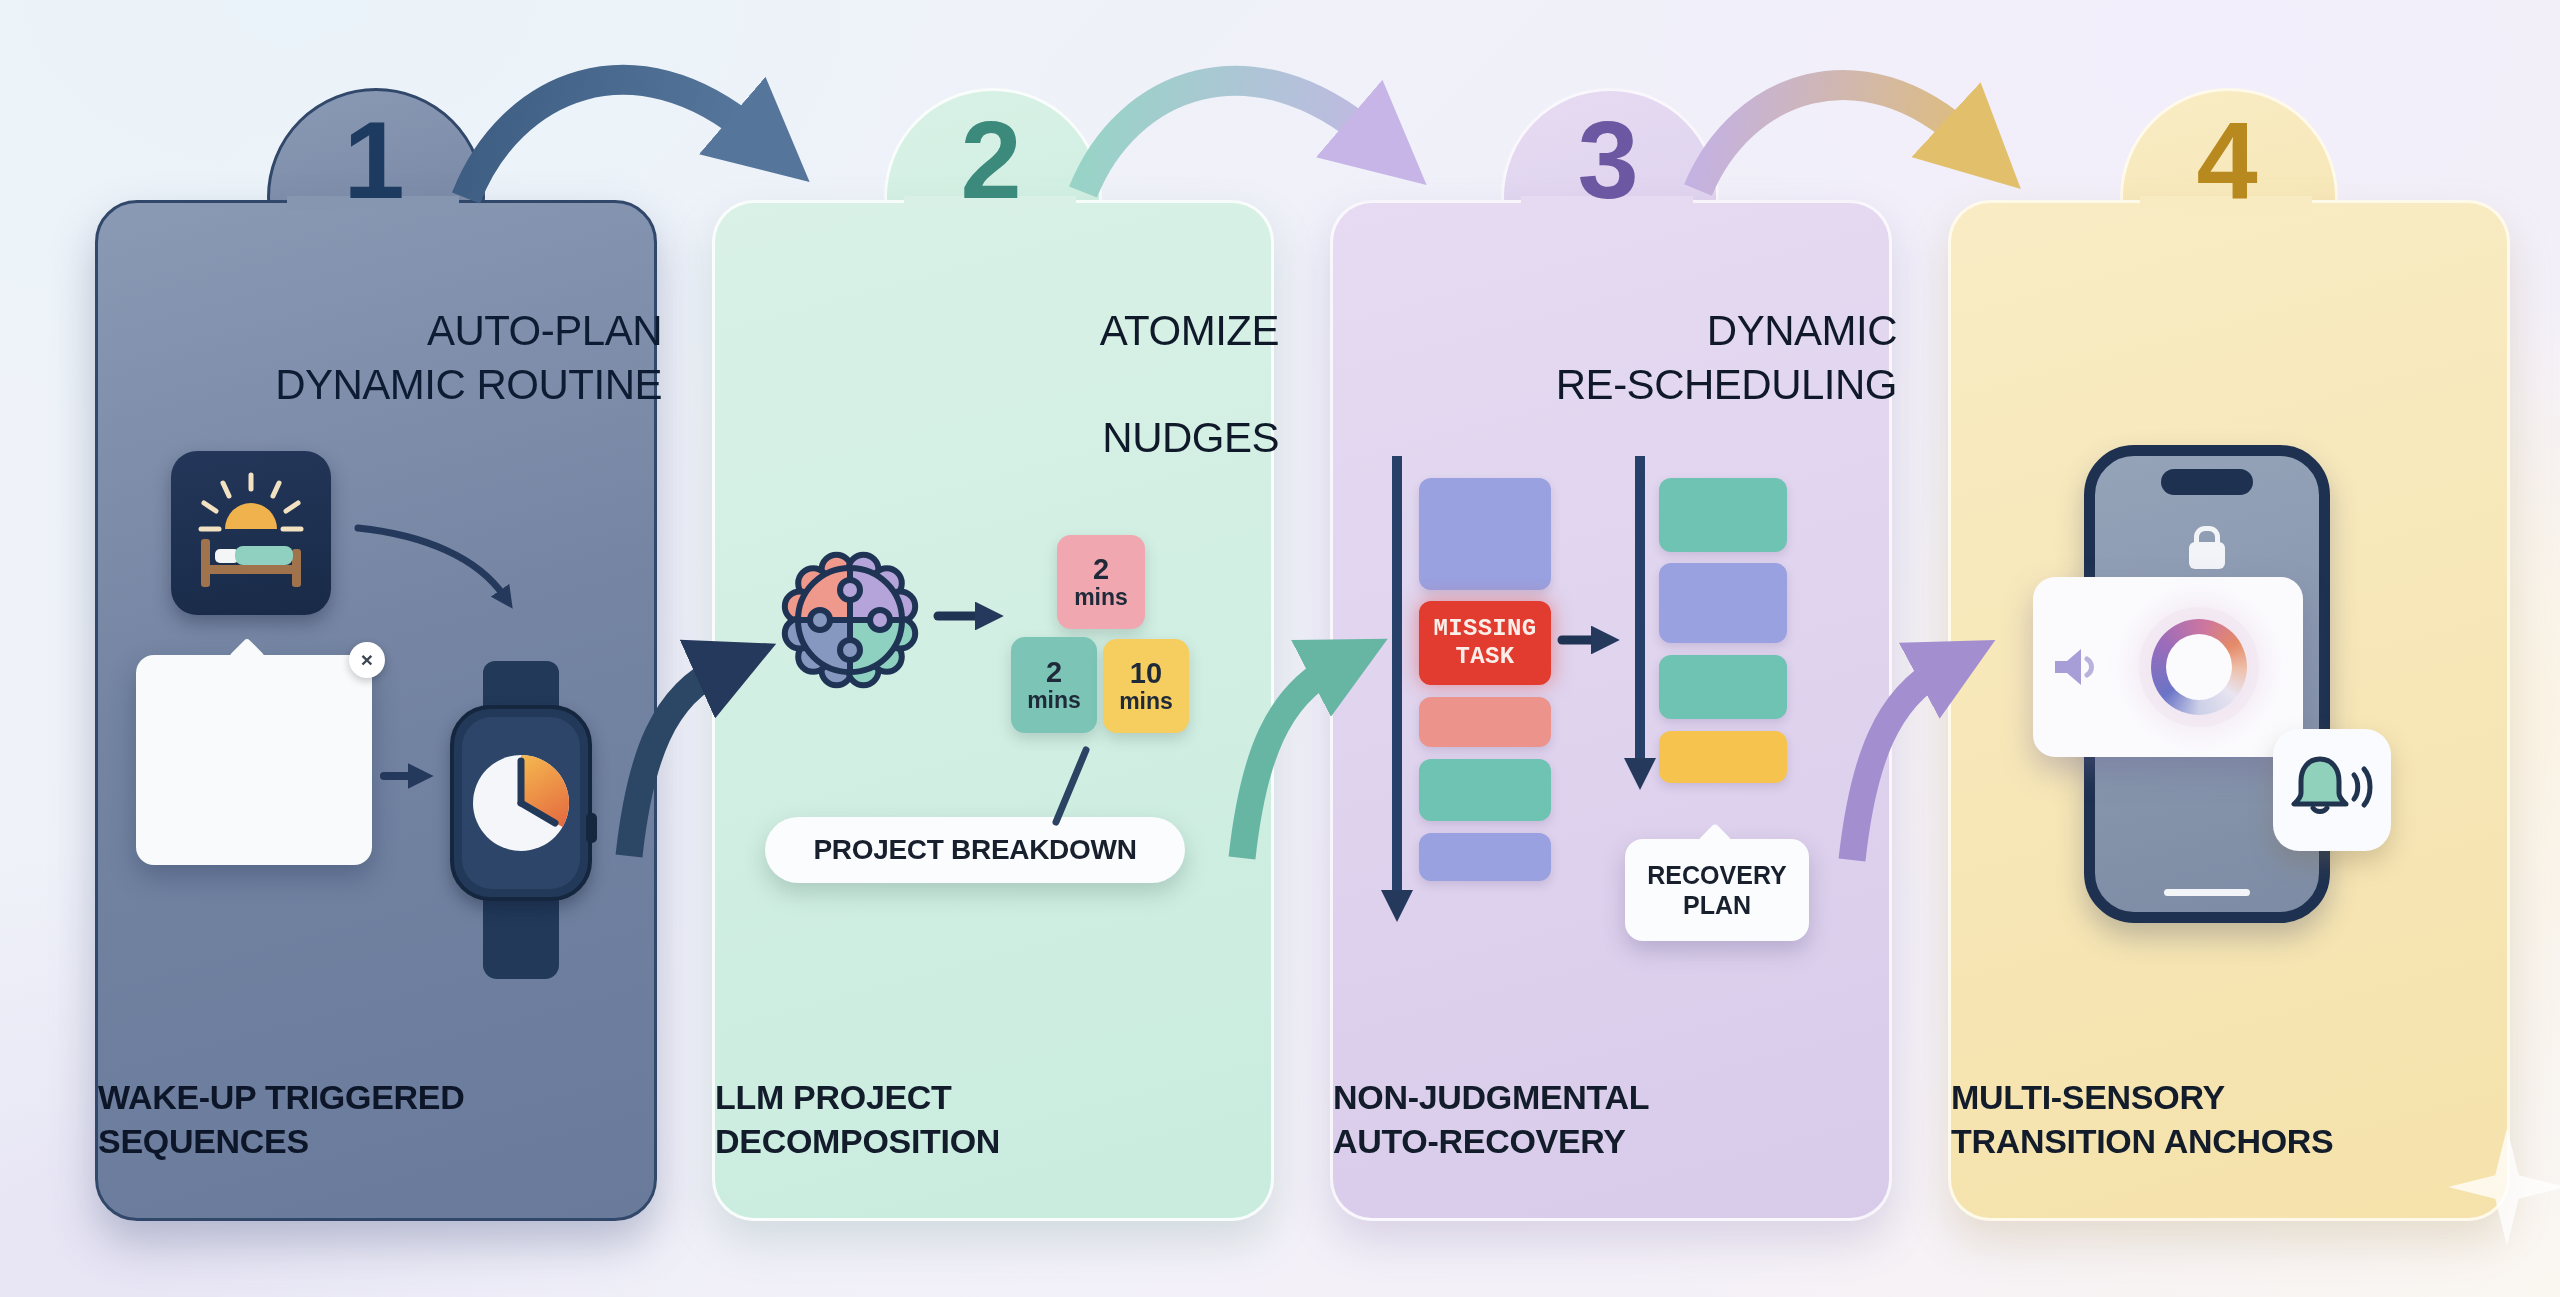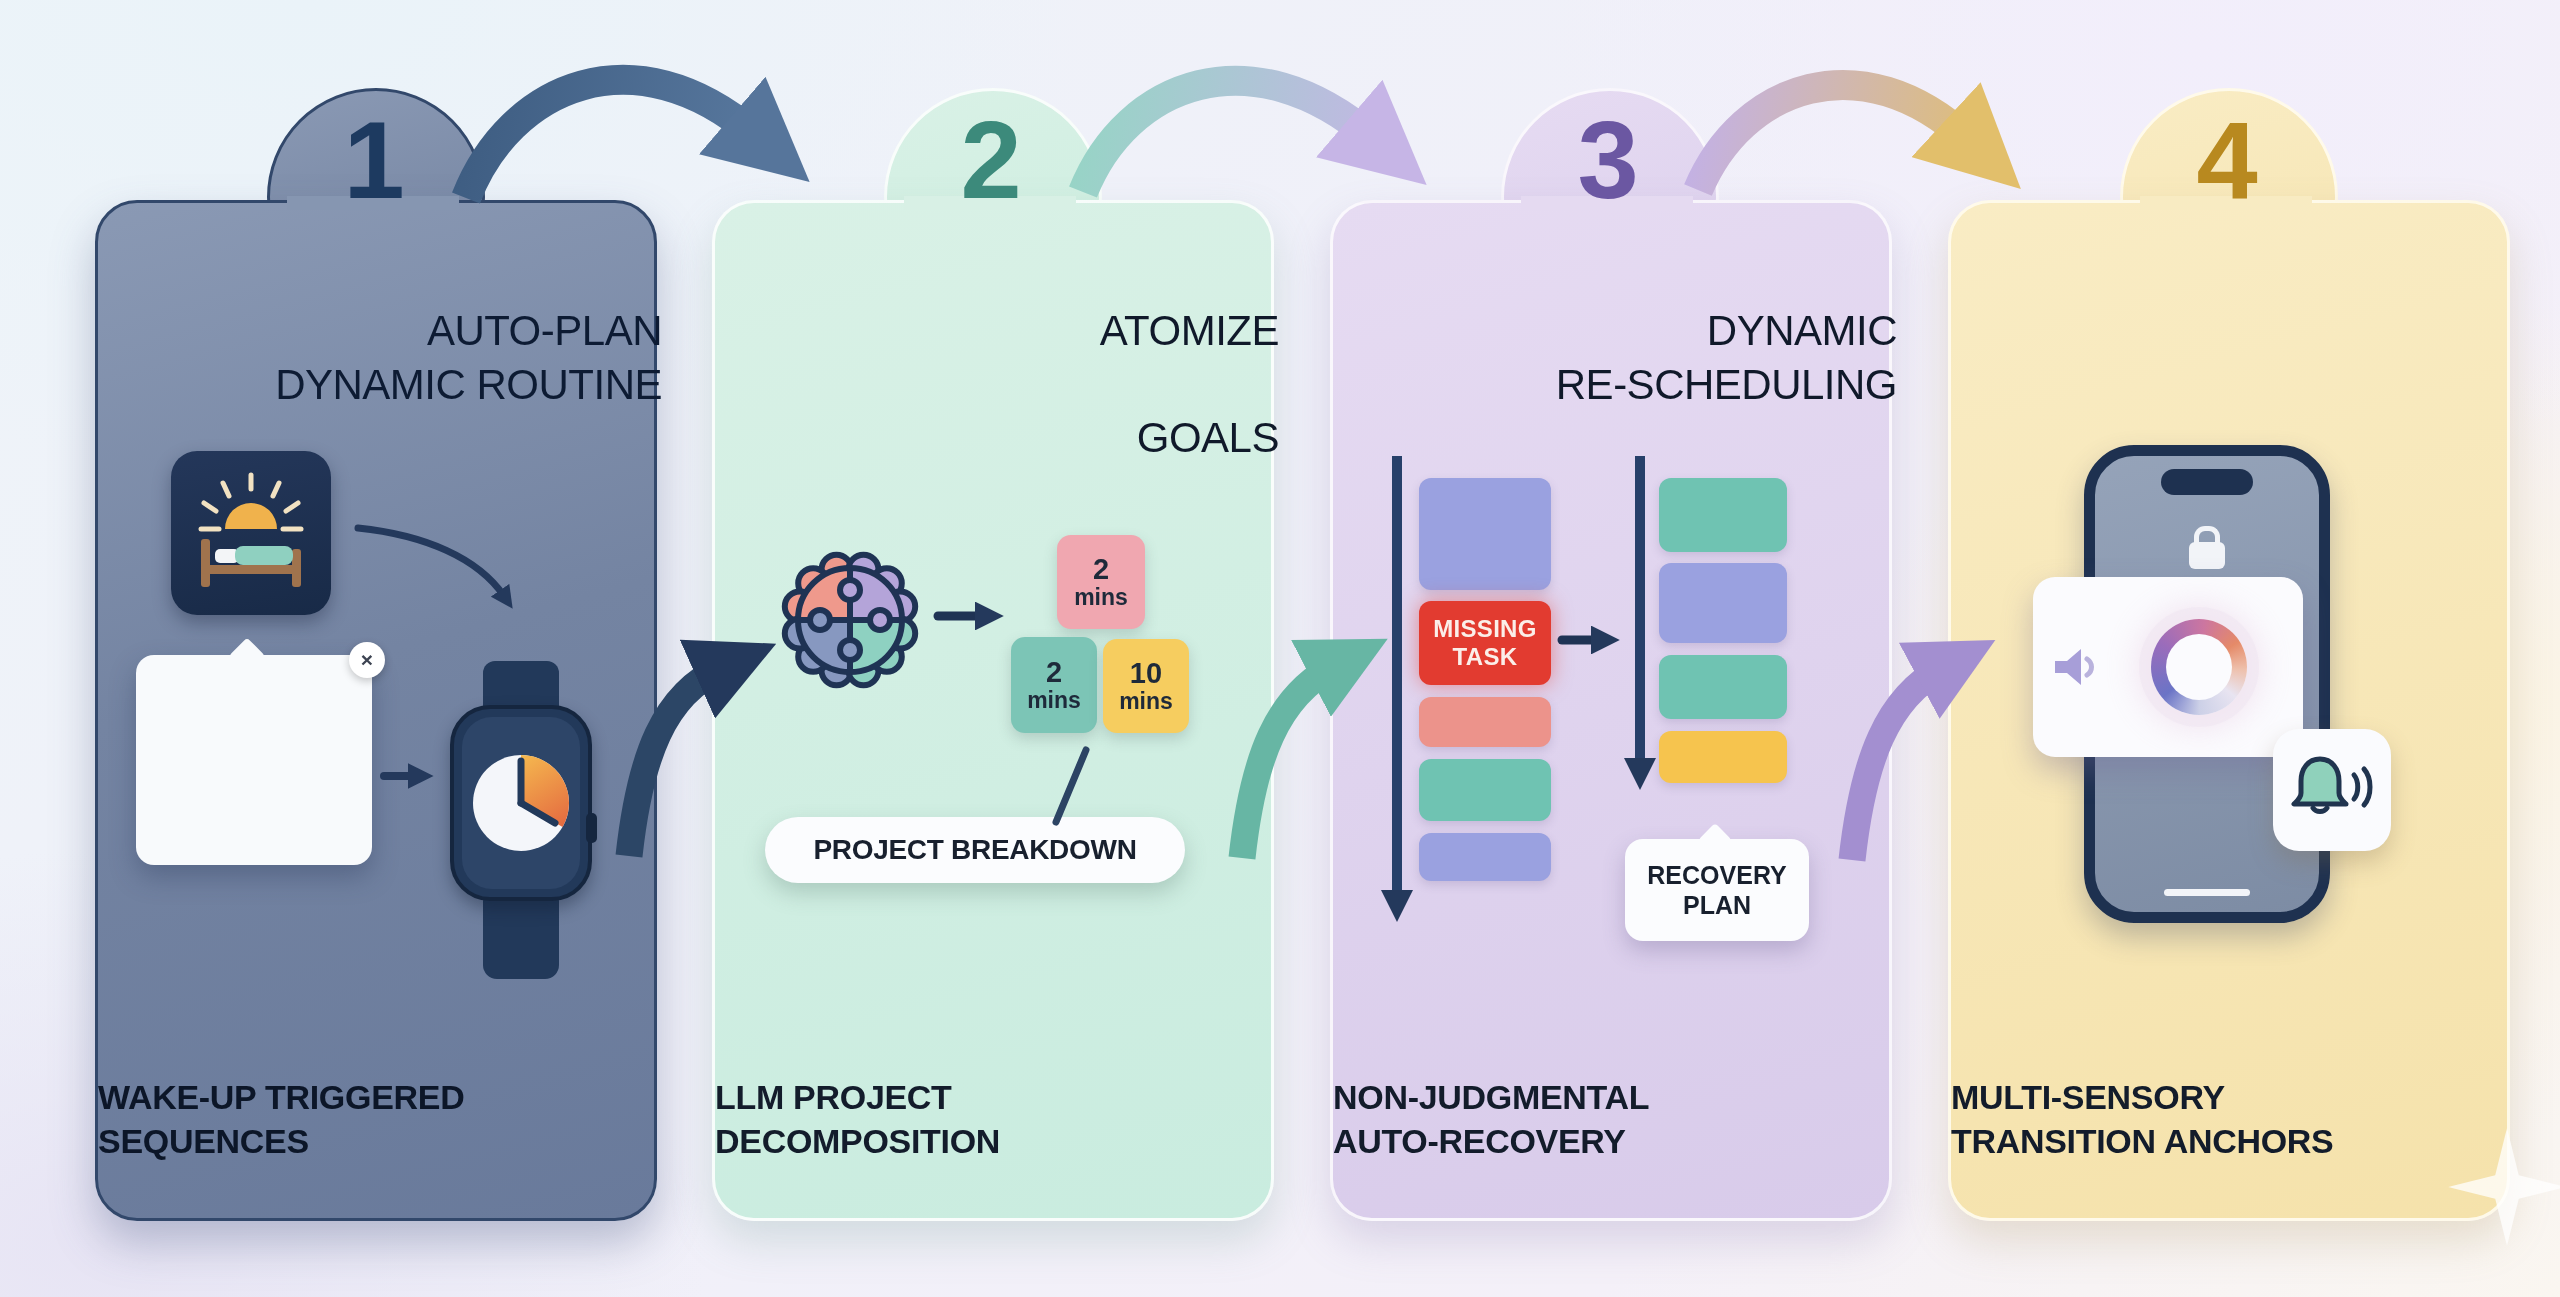--- a/index.html
+++ b/index.html
@@ -82,21 +82,21 @@
   .tblock .tb-val{font-size:29px;}
   .tblock .tb-unit{font-size:23px;}
   .tblock.pink{left:342px;top:332px;width:88px;height:94px;background:#f0a7b0;}
   .tblock.teal{left:296px;top:434px;width:86px;height:96px;background:#7cc5b6;}
   .tblock.yellow{left:388px;top:436px;width:86px;height:94px;background:#f6cd5f;}
   .pill-label{position:absolute;left:50px;top:614px;width:420px;height:66px;border-radius:34px;background:#fbfcfe;
     box-shadow:0 10px 22px rgba(80,110,100,.28);display:flex;align-items:center;justify-content:center;
     font-size:28px;font-weight:bold;color:#18202e;letter-spacing:-.3px;}
 
   
-  .sblock{position:absolute;border-radius:12px;box-shadow:0 4px 10px rgba(90,80,130,.18);}
+  .sblock{position:absolute;border-radius:12px;box-shadow:0 4px 10px rgba(90,80,130,.18);font-family:Liberation Mono, monospace;}
   .col-l{left:86px;width:132px;}
   .col-r{left:326px;width:128px;}
   .bg-peri{background:#9aa1e0;}
   .bg-red{background:#e23b30;box-shadow:0 0 20px rgba(226,59,48,.5);display:flex;flex-direction:column;align-items:center;justify-content:center;
     color:#fbeee9;font-weight:bold;font-size:24px;line-height:1.15;letter-spacing:.3px;}
   .bg-salmon{background:#ec938b;}
   .bg-teal{background:#6fc3b2;}
   .bg-yellow{background:#f6c44e;}
   .speech{position:absolute;left:292px;top:636px;width:184px;height:102px;border-radius:18px;background:#fbfcfe;
     box-shadow:0 10px 22px rgba(100,90,140,.3);display:flex;flex-direction:column;align-items:center;justify-content:center;
@@ -196,21 +196,21 @@
     <h3 class="footer-label">
       <span>WAKE-UP TRIGGERED</span><br>
       <span>SEQUENCES</span>
     </h3>
   </section>
 
   <section class="card c2">
     <h2 class="title">
       <span>ATOMIZE</span><br>
       <br>
-      <span>GOALS</span>
+      <span>NUDGES</span>
     </h2>
 
     <div class="brain">
       <svg width="166" height="166" viewBox="0 0 166 166">
         <g transform="translate(83,83)" stroke="#1f3354" stroke-width="6" stroke-linejoin="round">
           <g>
             <circle cx="-13.5" cy="-50.2" r="15" fill="#ef998c"></circle>
             <circle cx="-36.8" cy="-36.8" r="15" fill="#ef998c"></circle>
             <circle cx="-50.2" cy="-13.5" r="15" fill="#ef998c"></circle>
             <circle cx="13.5" cy="-50.2" r="15" fill="#b4a4d9"></circle>

